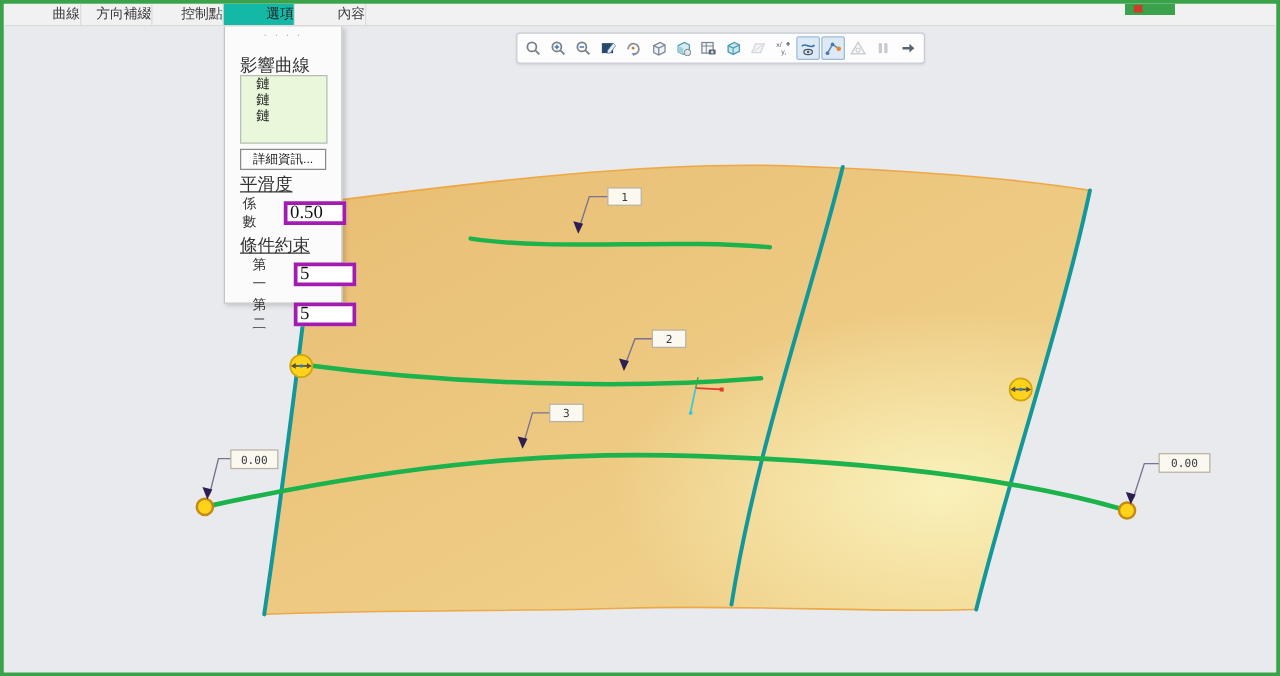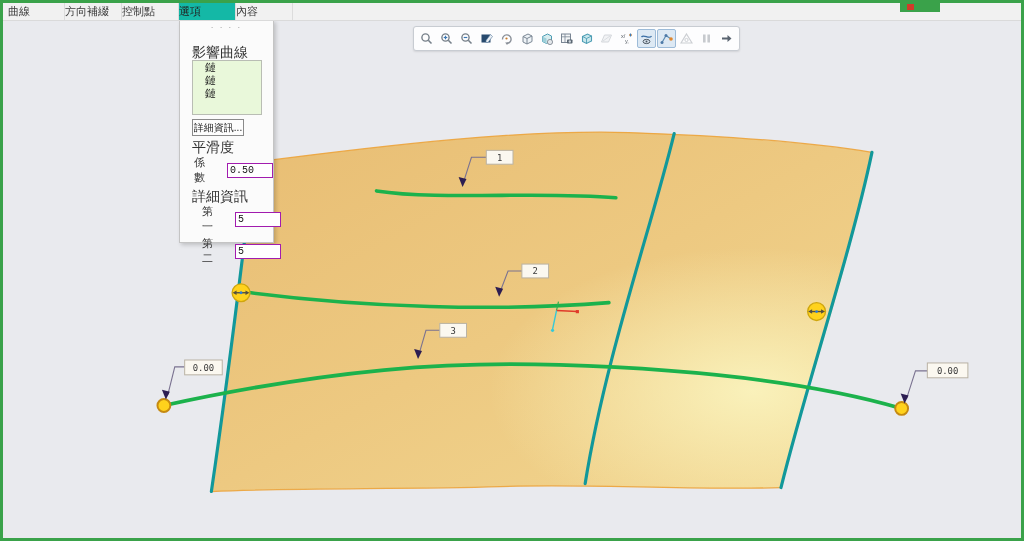--- a/index.html
+++ b/index.html
@@ -1,34 +1,34 @@
 <!DOCTYPE html>
 <html><head>
 <meta charset="utf-8">
 <style>
   html,body{margin:0;padding:0;background:#ffffff;font-family:"Liberation Sans","DejaVu Sans",sans-serif;}
   .window{position:relative;width:1024px;height:541px;background:#e9eaee;border:3px solid #3aa24a;box-sizing:border-box;overflow:hidden;}
 
   
   .tabbar{position:absolute;left:0;top:0;right:0;height:17px;background:#f1f1f1;border-bottom:1px solid #dadada;display:flex;padding-left:5px;z-index:40;}
-  .tab{width:56px;text-align:left;line-height:16px;font-size:11px;color:#3a3a3a;border-right:1px solid #dcdcdc;cursor:default;}
+  .tab{width:56px;text-align:right;line-height:16px;font-size:11px;color:#3a3a3a;border-right:1px solid #dcdcdc;cursor:default;}
   .tab.selected{background:#14b8a6;color:#222;}
   .corner-frag{position:absolute;left:897px;top:0;width:40px;height:9px;background:#3aa24a;z-index:41;}
   .corner-frag .red{position:absolute;left:7px;top:1px;width:7px;height:6px;background:#d23b2a;}
 
   
   .panel{position:absolute;left:176px;top:17px;width:95px;height:223px;background:#fbfbfb;border:1px solid #c4c4c4;box-shadow:2px 2px 4px rgba(0,0,0,.18);z-index:30;box-sizing:border-box;}
   .drag-dots{text-align:center;color:#9a9a9a;font-size:8px;letter-spacing:2px;line-height:9px;margin-top:2px;}
   .p-label{font-size:14px;color:#333;margin:14px 0 2px 12px;line-height:12px;}
-  .p-label.tight{margin-top:5px;}
+  .p-label.tight{margin-top:5px;text-decoration:underline;}
   .chain-list{margin-left:12px;width:70px;height:55px;background:#e9f8da;border:1px solid #b9bdb4;box-sizing:border-box;overflow:hidden;}
   .chain-item{font-size:11px;color:#222;line-height:13px;padding-left:12px;cursor:default;}
-  .details-btn{display:block;margin:4px 0 0 12px;width:52px;height:17px;background:#fdfdfd;border:1px solid #8a8a8a;font-size:10px;color:#222;line-height:15px;text-align:center;padding:0;font-family:inherit;}
+  .details-btn{display:block;margin:4px 0 0 12px;width:69px;height:17px;background:#fdfdfd;border:1px solid #8a8a8a;font-size:10px;color:#222;line-height:15px;text-align:center;padding:0;font-family:inherit;}
   .row{display:flex;align-items:center;margin:2px 0 0 14px;font-size:11px;color:#333;gap:22px;}
-  .row input{width:40px;height:13px;border:1px solid #a21caf;font-size:10px;padding:0 2px;font-family:Liberation Mono, monospace;background:#fff;color:#111;}
+  .row input{width:40px;height:13px;border:3px solid #a21caf;font-size:15px;padding:0 2px;font-family:Liberation Serif, serif;background:#fff;color:#111;}
 
   
   .gtoolbar{position:absolute;left:410px;top:23px;display:flex;gap:1px;background:#fdfdfe;border:1px solid #c8ccd2;border-radius:3px;padding:2px 3px;box-shadow:0 1px 2px rgba(0,0,0,.10);z-index:20;align-items:center;}
   .tb-icon{width:17px;height:17px;display:flex;align-items:center;justify-content:center;border:1px solid transparent;border-radius:2px;cursor:default;}
   .tb-icon.active{background:#dde9f4;border-color:#9dbbd8;}
   .tb-icon.disabled{opacity:.42;}
   .tb-icon svg{display:block;}
 
   
   .canvas{position:absolute;left:0;top:0;width:100%;height:100%;z-index:1;}
@@ -152,21 +152,21 @@
       <div class="chain-item">鏈</div>
       <div class="chain-item">鏈</div>
       <div class="chain-item">鏈</div>
     </div>
     <button class="details-btn">詳細資訊...</button>
     <div class="p-label tight">平滑度</div>
     <div class="row">
       <span>係數</span>
       <input type="text" value="0.50" style="">
     </div>
-    <div class="p-label tight">詳細資訊</div>
+    <div class="p-label tight">條件約束</div>
     <div class="row" style="margin-left:22px;">
       <span>第一</span>
       <input type="text" value="5" style="">
     </div>
     <div class="row" style="margin-left:22px;">
       <span>第二</span>
       <input type="text" value="5" style="">
     </div>
   </div>
 

